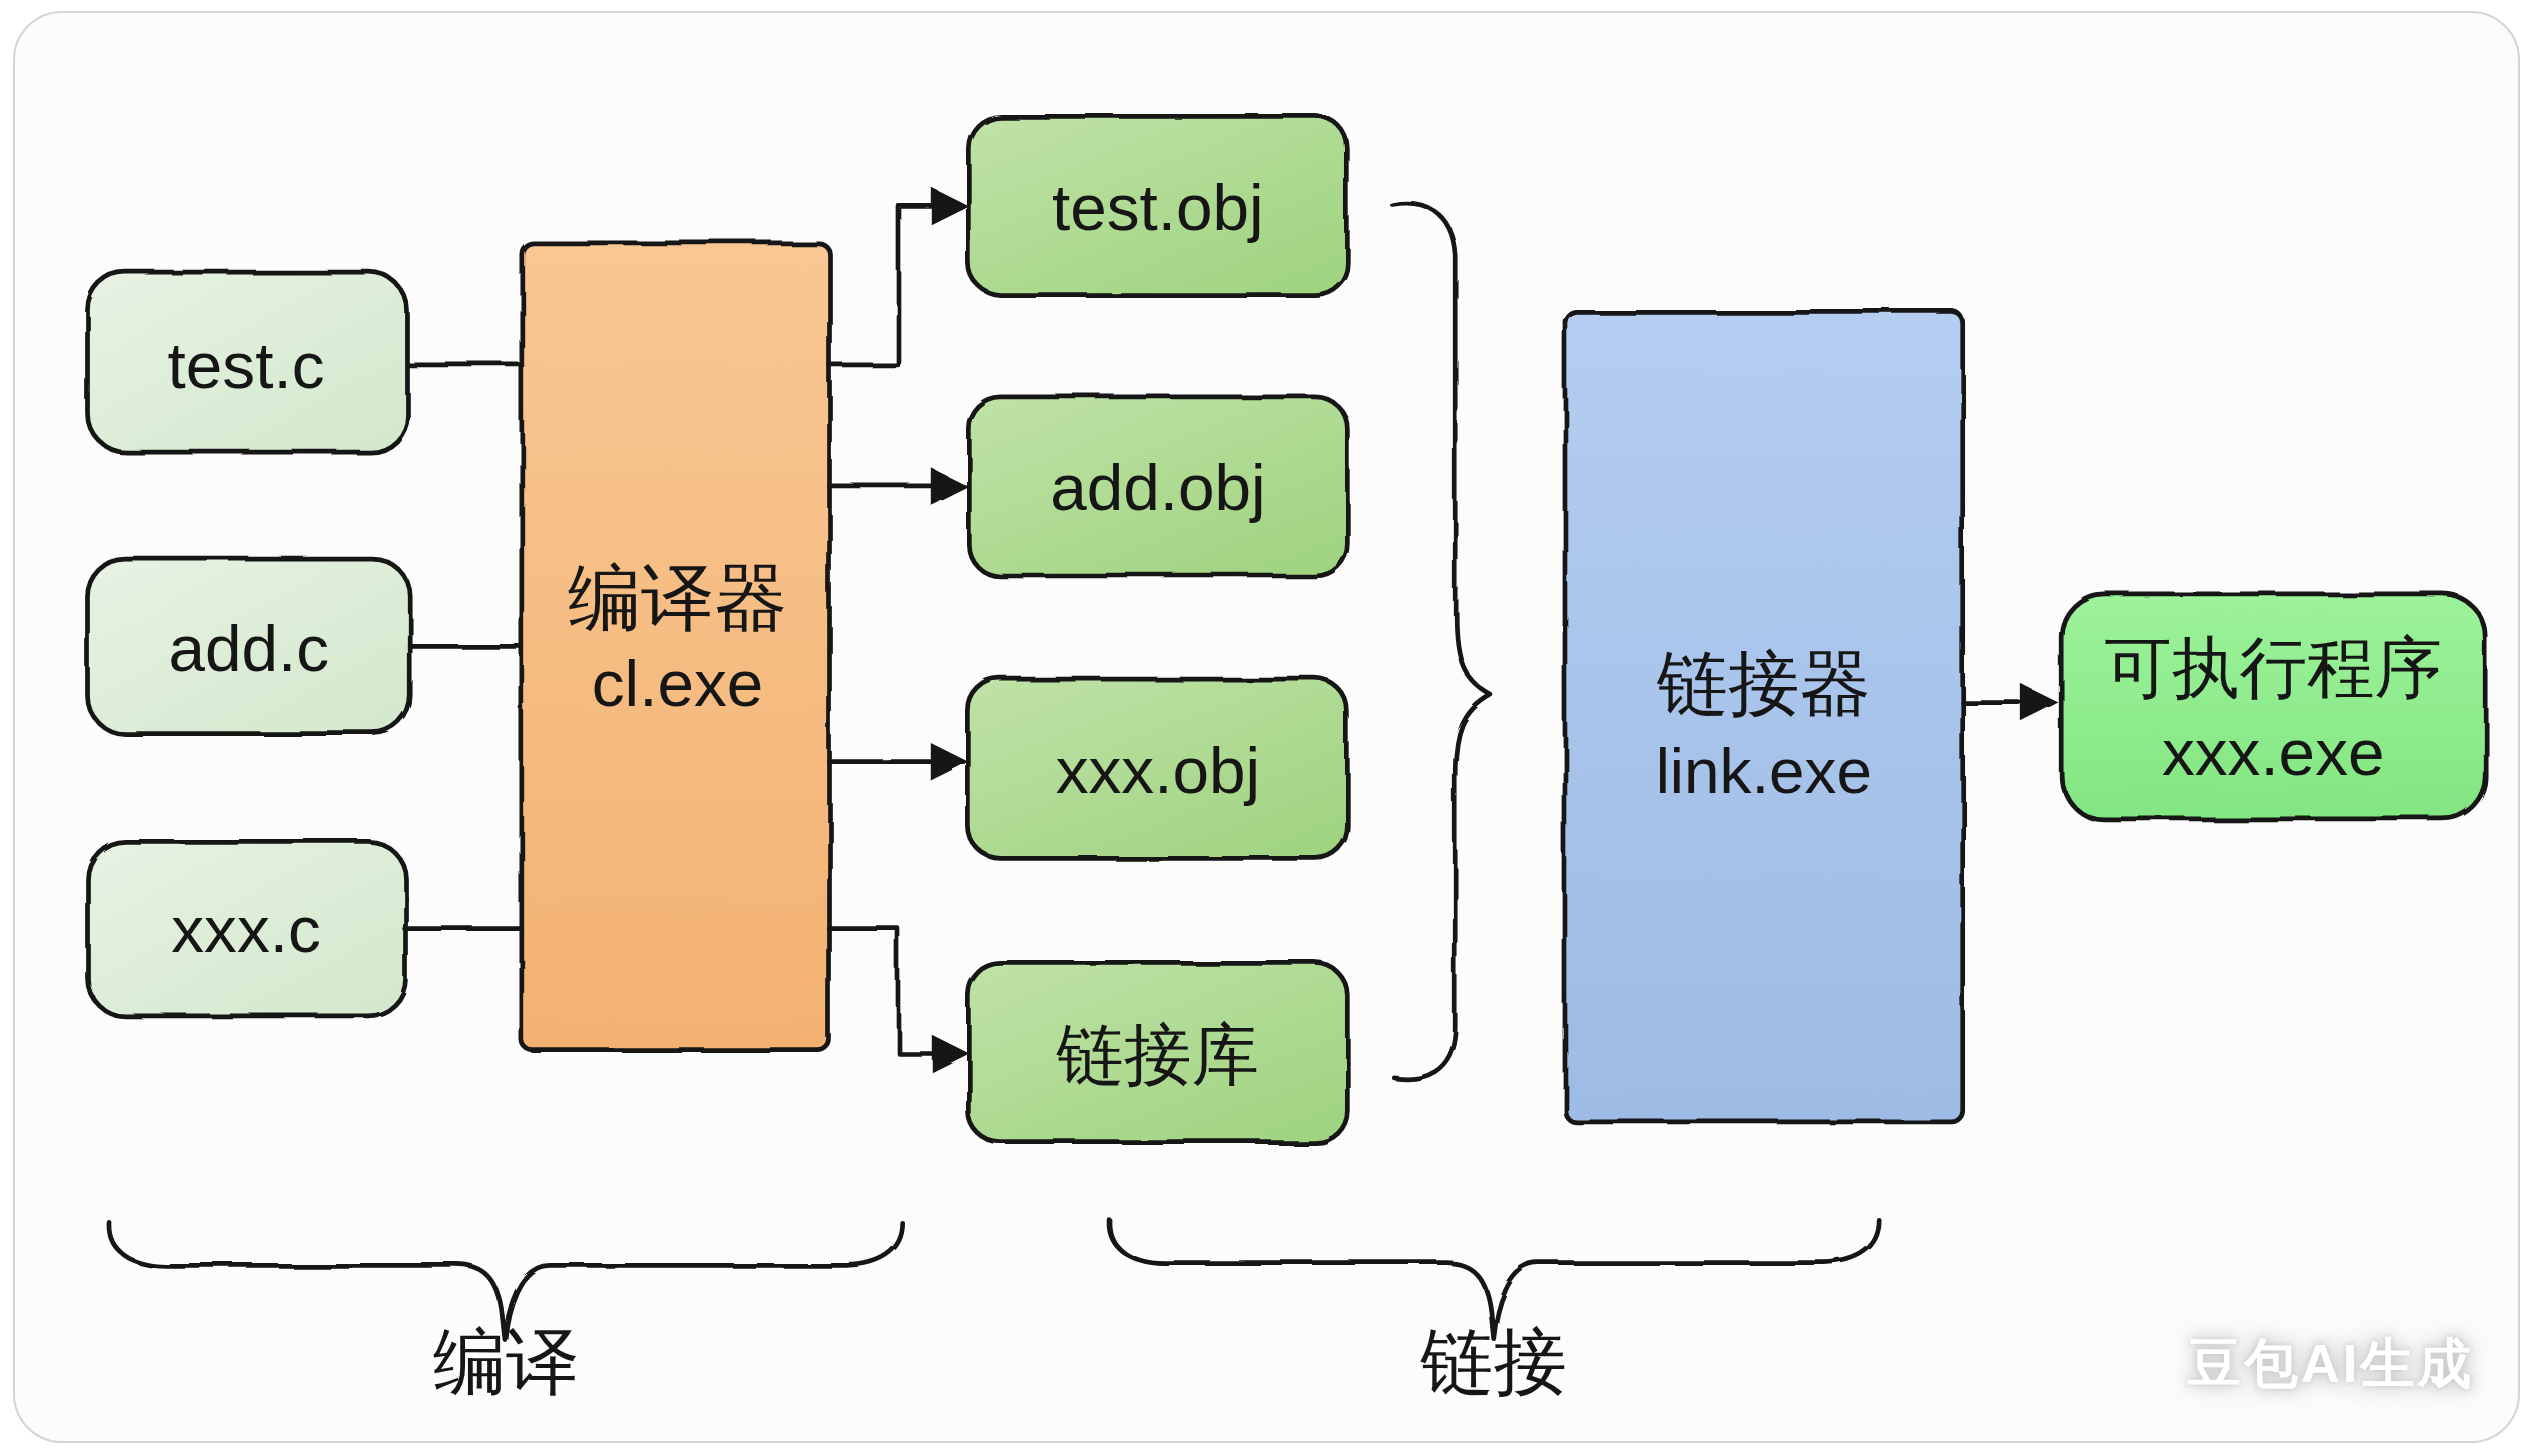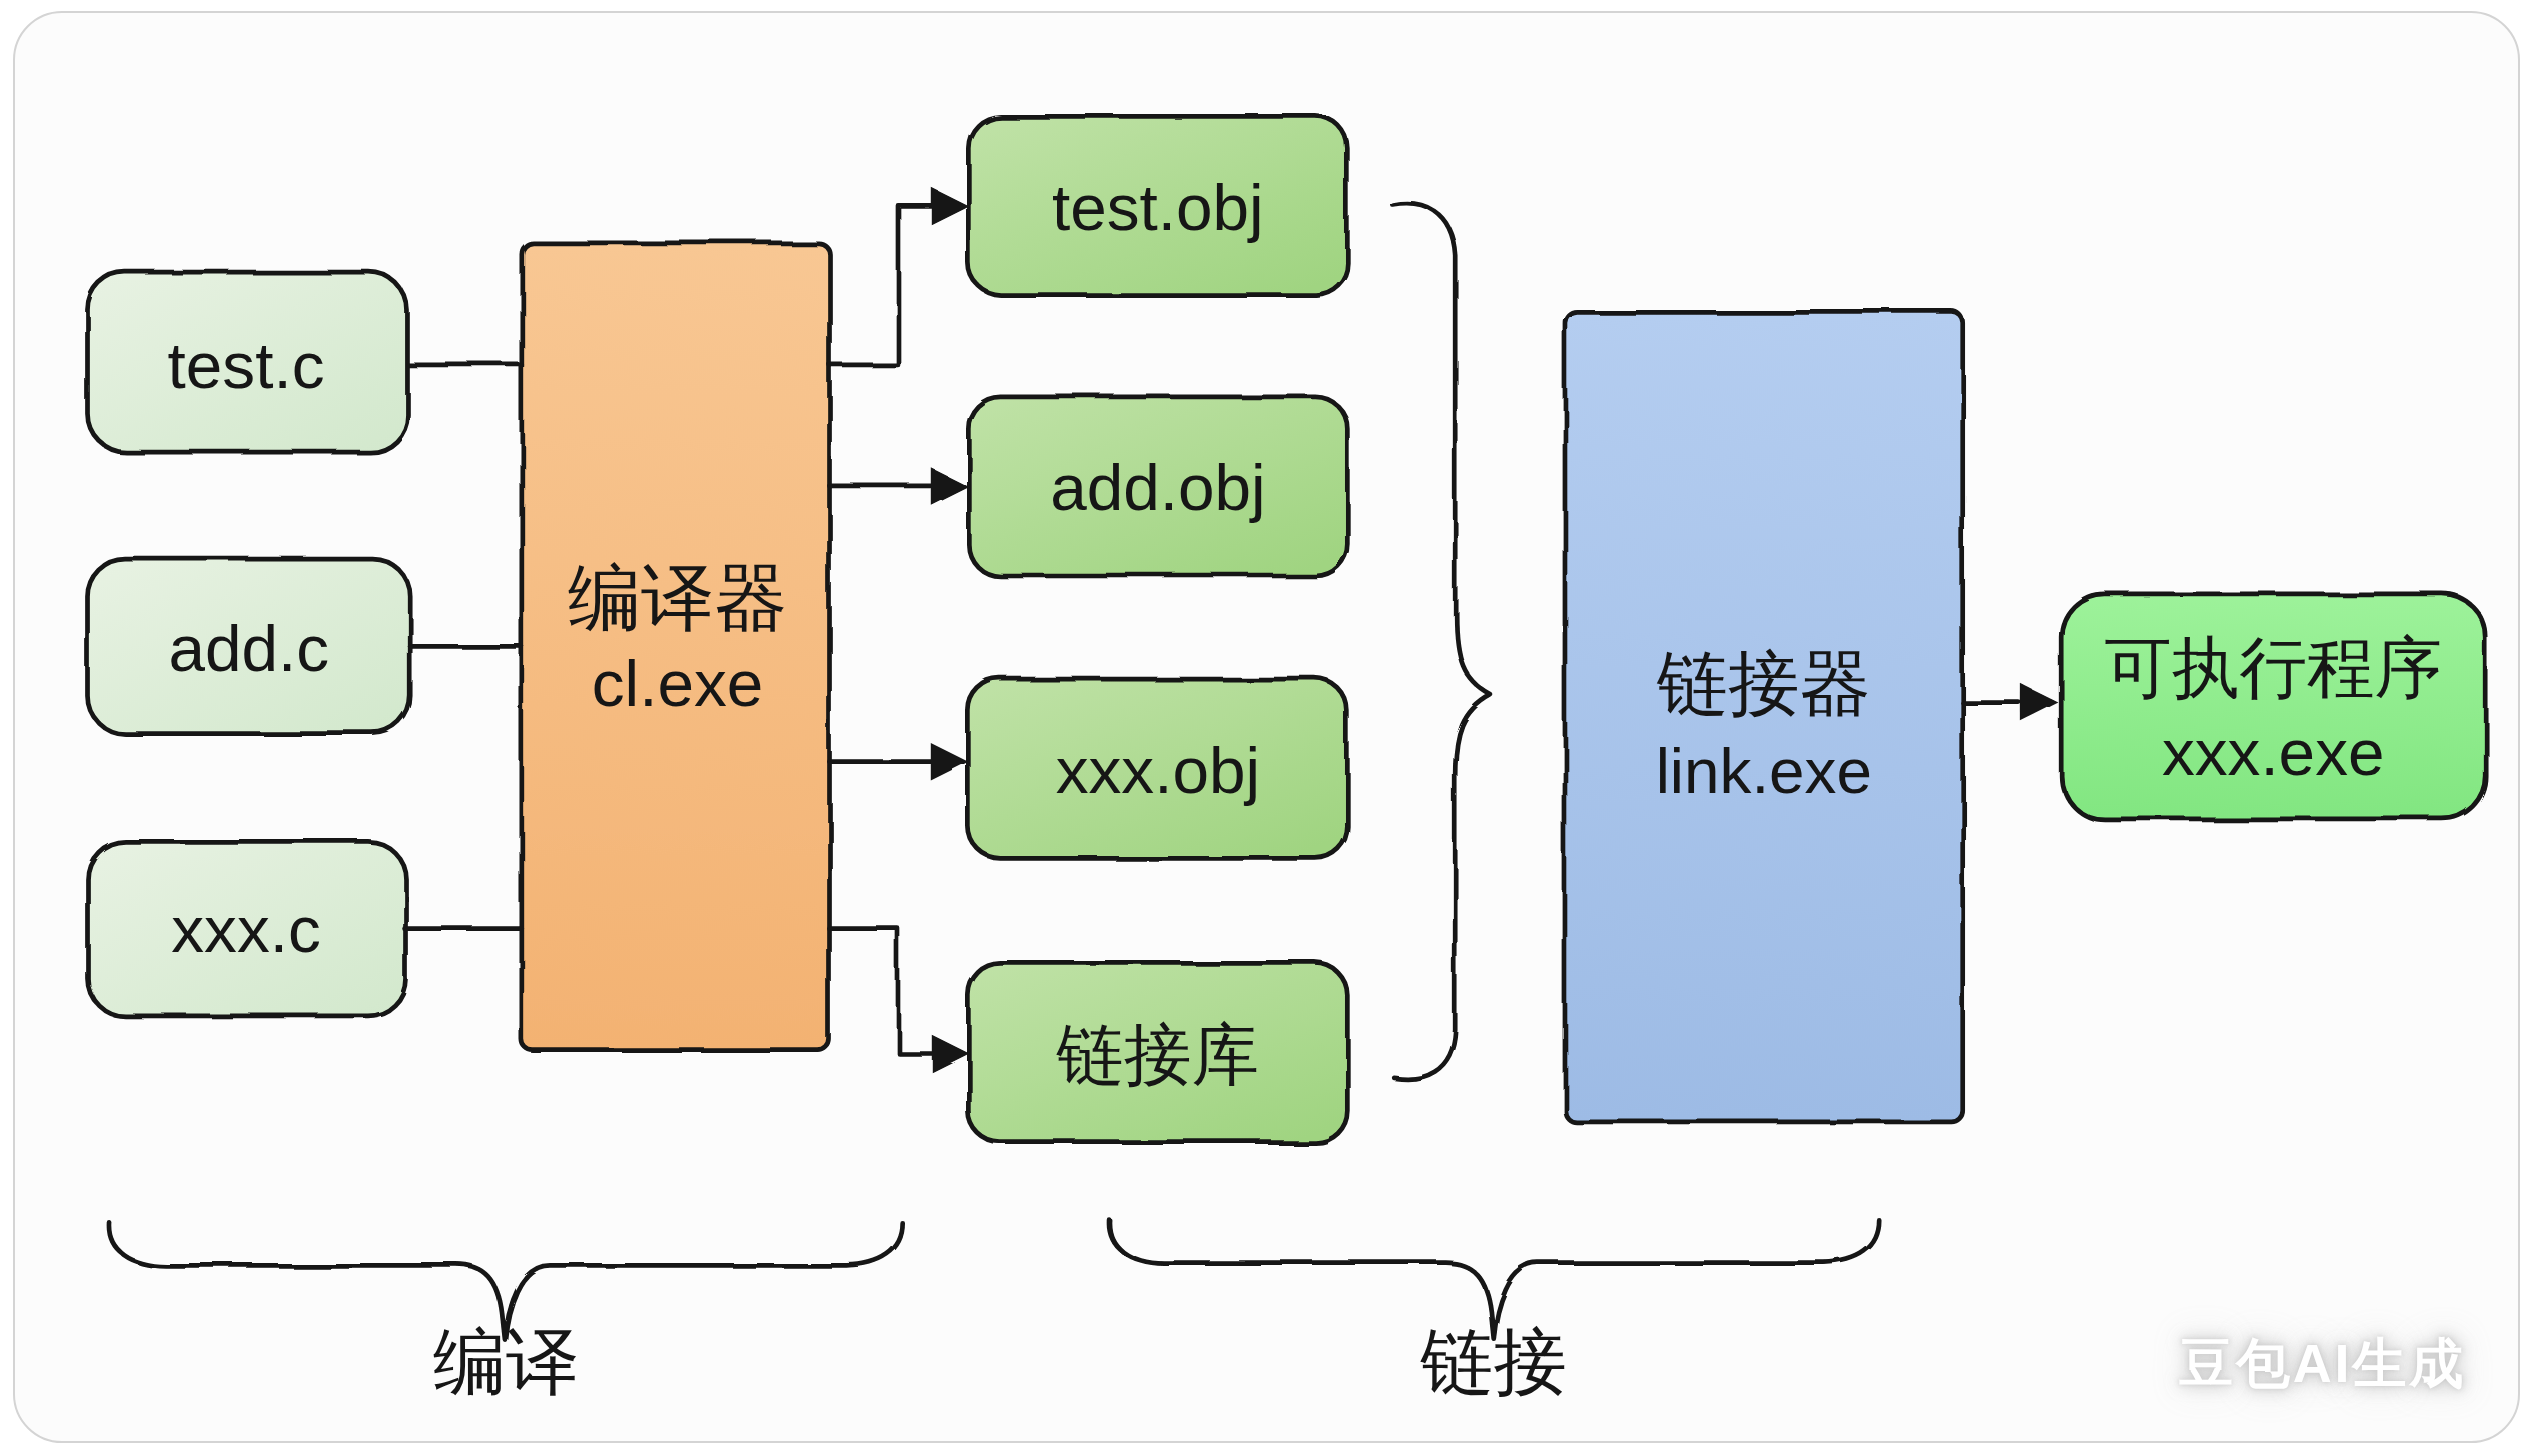--- a/index.html
+++ b/index.html
@@ -45,21 +45,21 @@
     fill: #141414;
     stroke: none;
   }
   .labels text {
     fill: #161616;
     text-anchor: middle;
     font-family: "Liberation Sans", sans-serif;
   }
   .watermark {
     position: absolute;
-    right: 72px;
+    right: 64px;
     bottom: 53px;
     font-size: 54px;
     font-weight: bold;
     letter-spacing: 2.8px;
     color: #ffffff;
     text-shadow: 0 0 5.6px rgba(200,200,200,0.9),
                  0 0 15px rgba(165,165,165,0.65),
                  0 0 32px rgba(180,180,180,0.45);
     user-select: none;
   }

